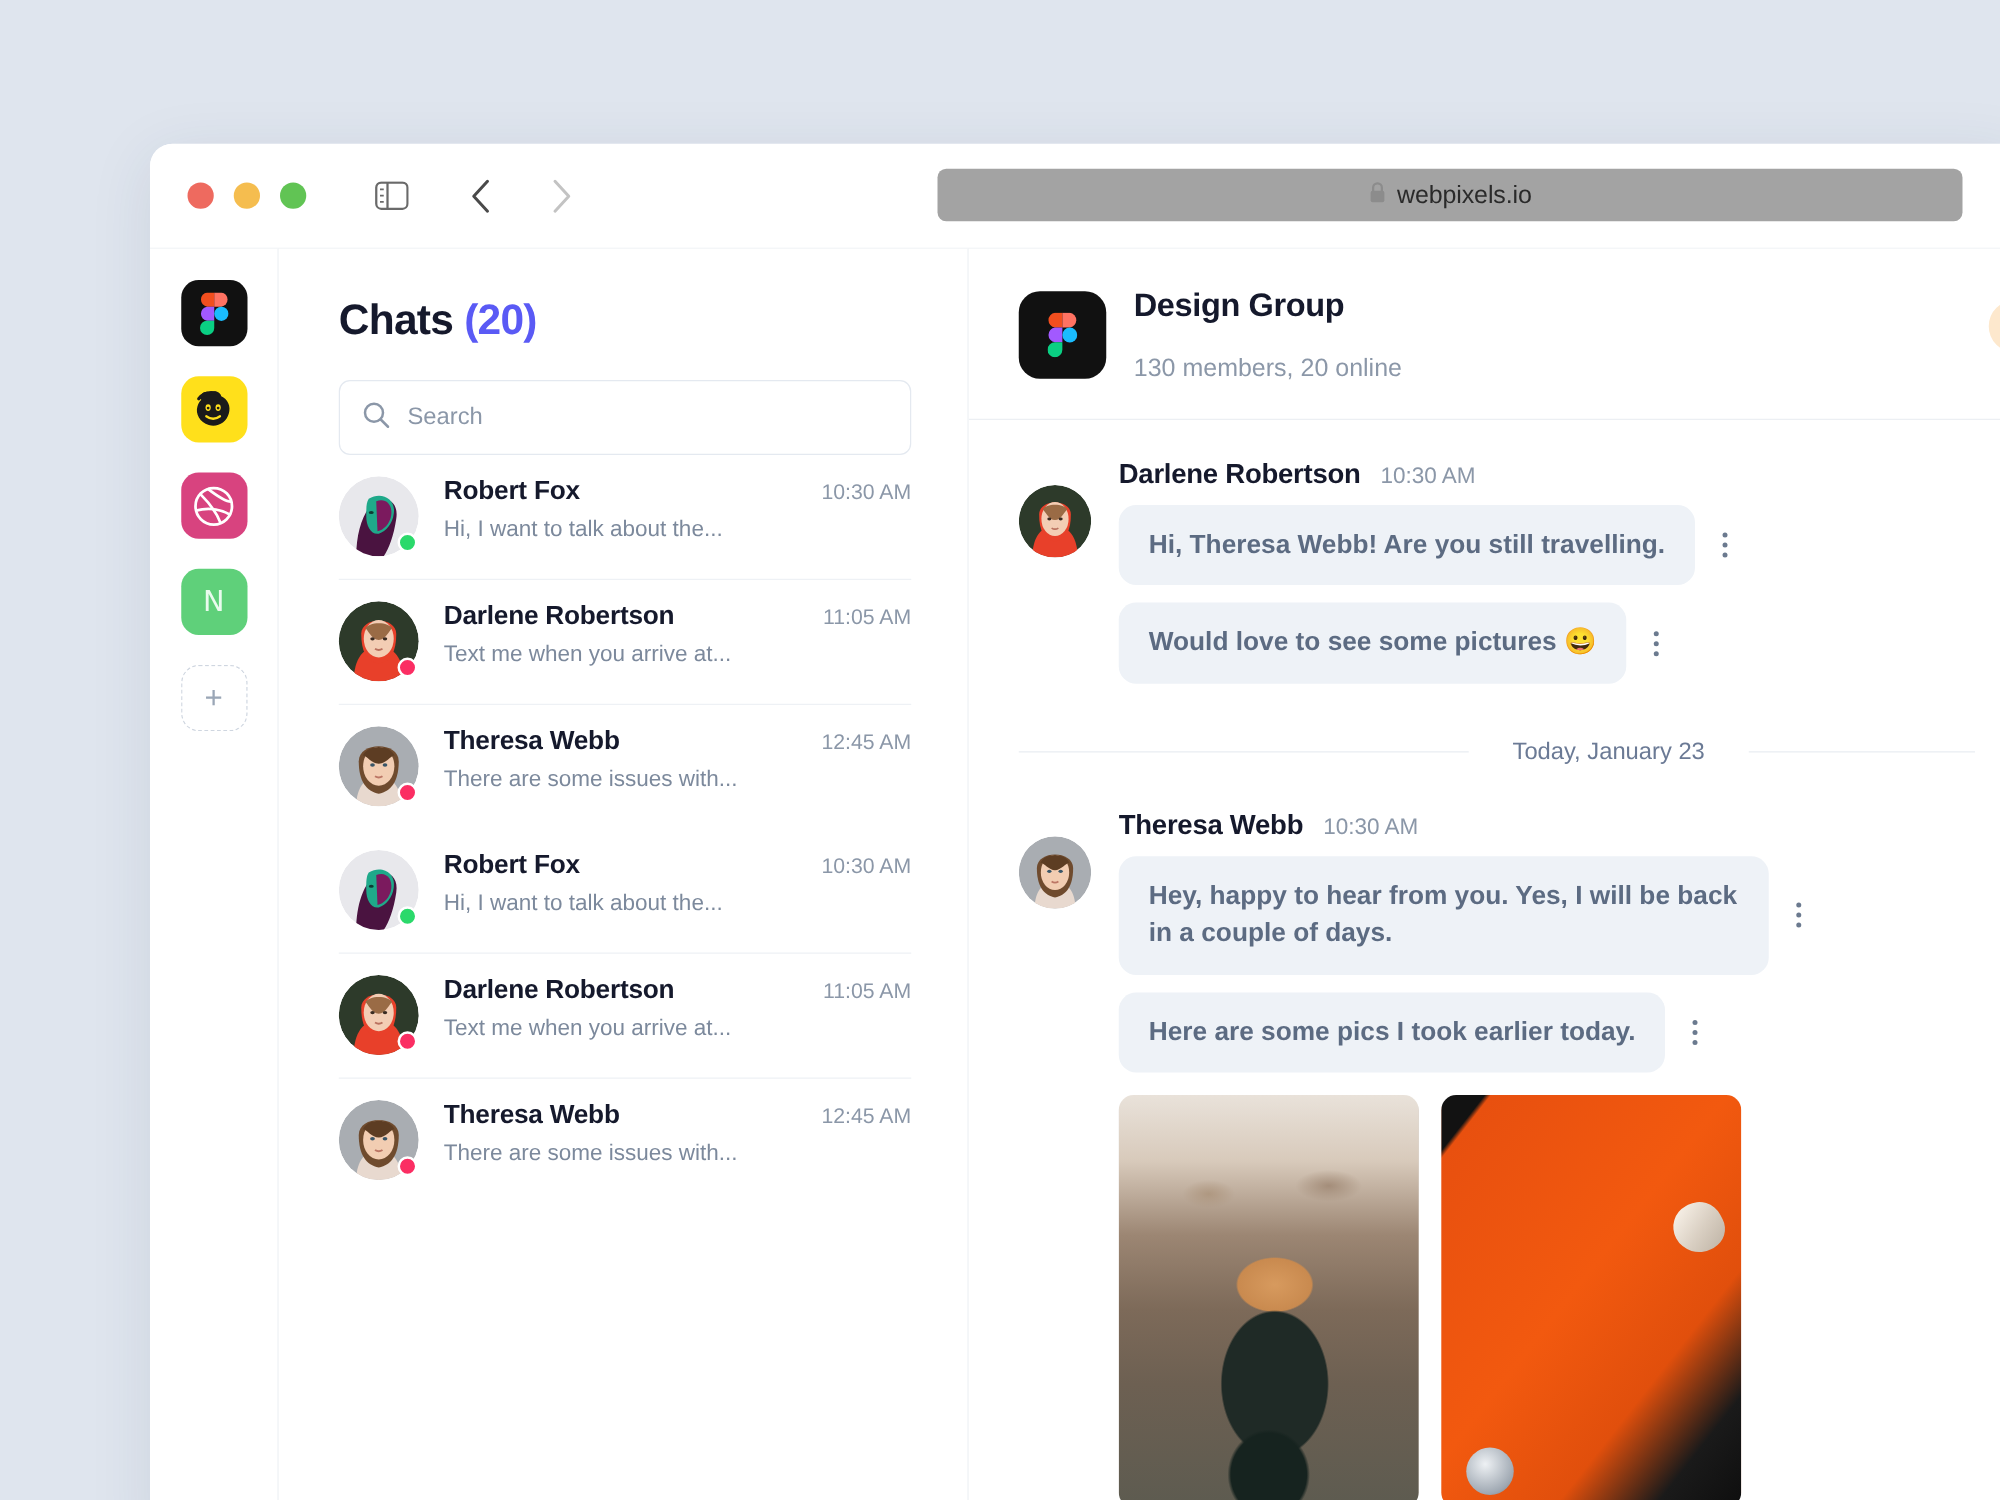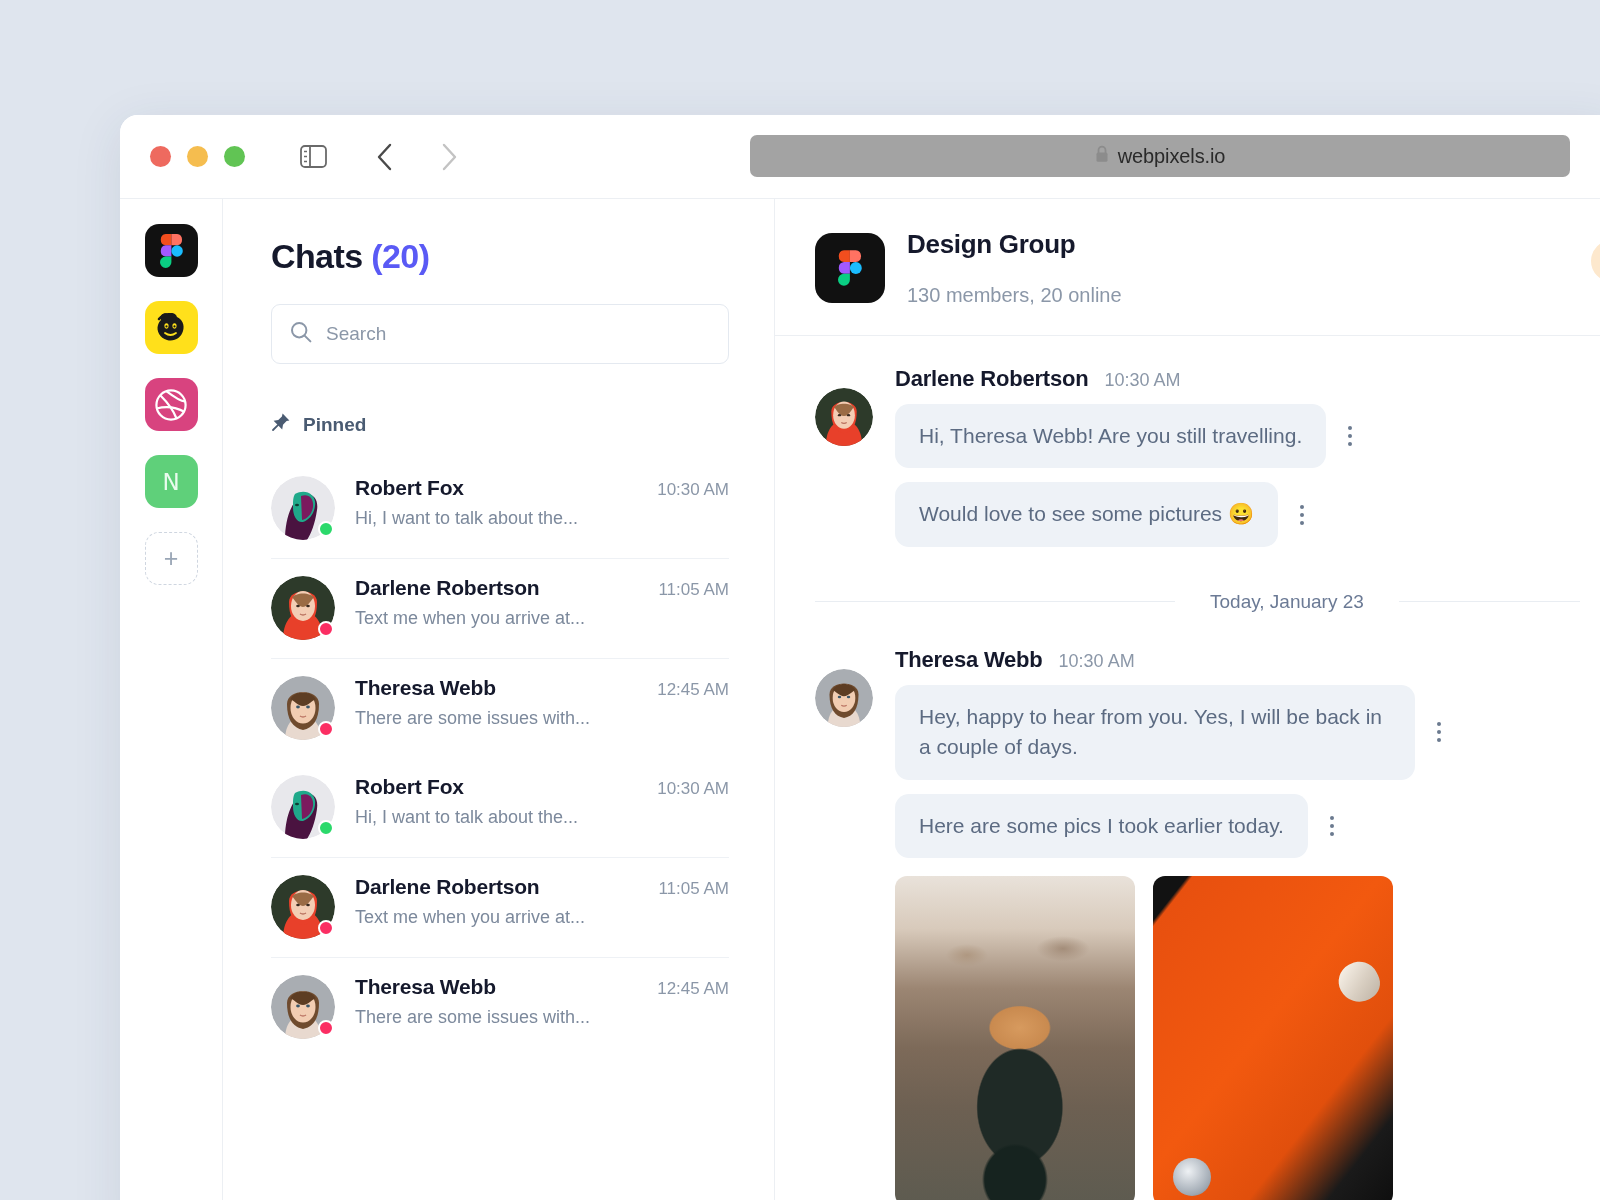--- a/index.html
+++ b/index.html
@@ -215,21 +215,21 @@
     margin-top: 22px;
   }
   .msg-col { flex: 1; min-width: 0; }
   .msg-meta { display: flex; align-items: baseline; gap: 16px; margin-bottom: 12px; }
   .msg-sender {
     font-size: 22px; font-weight: bold; color: #15192c;
     letter-spacing: -0.2px;
   }
   .msg-time { font-size: 18px; color: #8b97a8; }
 
-  .bubble-row { display: flex; align-items: center; gap: 14px; margin-bottom: 14px; }
+  .bubble-row { display: flex; align-items: center; gap: 14px; margin-bottom: 14px; font-weight: bold; }
   .bubble {
     background: #eef2f7;
     border-radius: 14px;
     padding: 17px 24px;
     font-size: 21px;
     color: #5c6b82;
     line-height: 1.45;
     max-width: 530px;
   }
   .kebab {
@@ -404,29 +404,20 @@
       <div class="search-box">
         <span>
           <svg width="22" height="22" viewBox="0 0 22 22">
             <circle cx="9.2" cy="9.2" r="7.2" fill="none" stroke="#8b97a8" stroke-width="2"></circle>
             <line x1="14.6" y1="14.6" x2="20.4" y2="20.4" stroke="#8b97a8" stroke-width="2" stroke-linecap="round"></line>
           </svg>
         </span>
         <input class="search-input" type="text" placeholder="Search" style="">
       </div>
 
-      <div class="section-head">
-        <span>
-          <svg width="20" height="20" viewBox="0 0 20 20">
-            <path d="M11.6 1.6 L18.4 8.4 L15.6 9.1 L12 12.7 L11.2 17.4 L2.6 8.8 L7.3 8 L10.9 4.4 Z" fill="#4a5b72"></path>
-            <line x1="7.2" y1="12.8" x2="2" y2="18" stroke="#4a5b72" stroke-width="1.8" stroke-linecap="round"></line>
-          </svg>
-        </span>
-        <span>Pinned</span>
-      </div>
 
       <div>
 
         <div class="chat-item">
           <div class="avatar-wrap">
             <svg class="avatar" viewBox="0 0 64 64">
               <circle cx="32" cy="32" r="32" fill="#e8e8ec"></circle>
               <path d="M14 64 C14 44 20 26 30 20 C40 15 48 22 46 34 C44 48 40 58 36 64 Z" fill="#4a1340"></path>
               <path d="M24 18 C34 12 46 18 44 30 C43 38 38 44 32 46 C26 47 22 40 22 32 C22 25 22 21 24 18 Z" fill="#1fa98a"></path>
               <path d="M30 20 C38 17 43 23 42 31 C41 38 36 43 31 44 Z" fill="#7b1a5e"></path>

